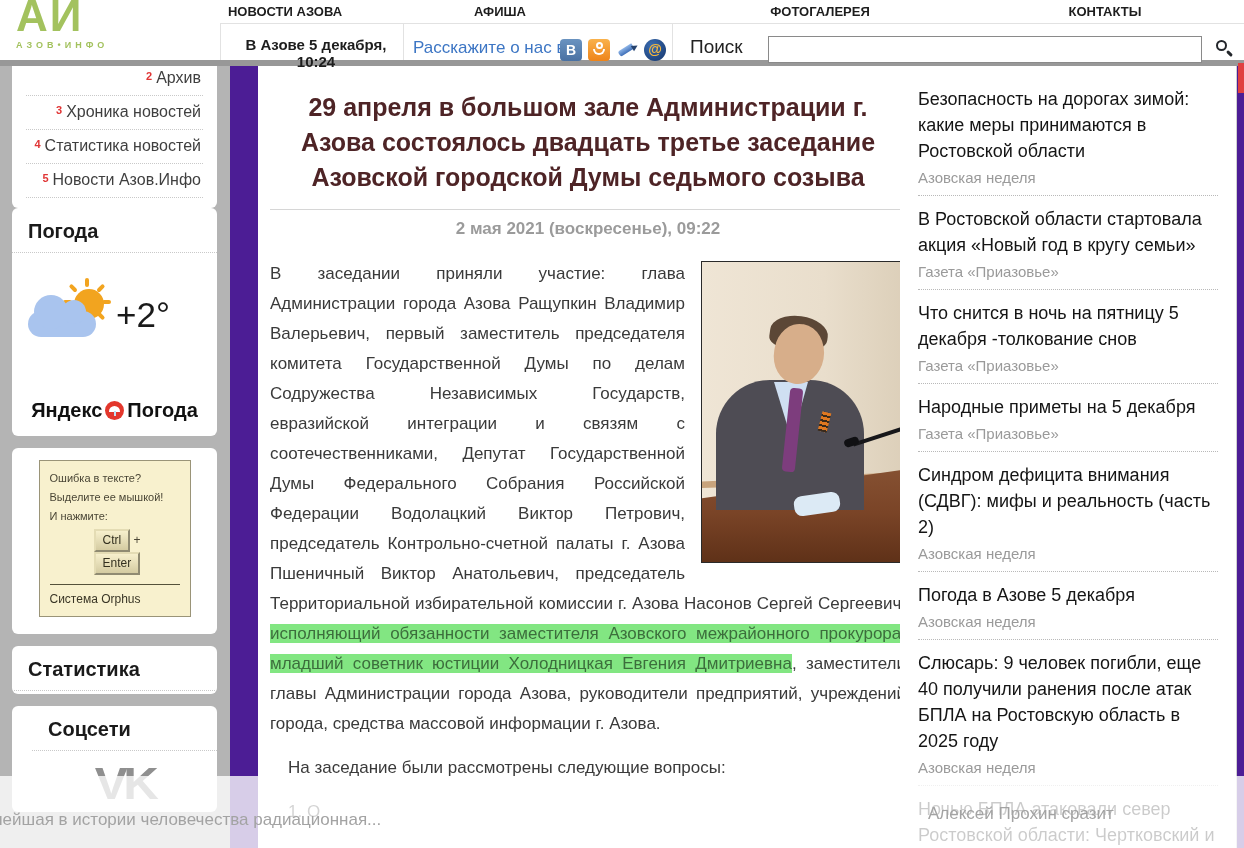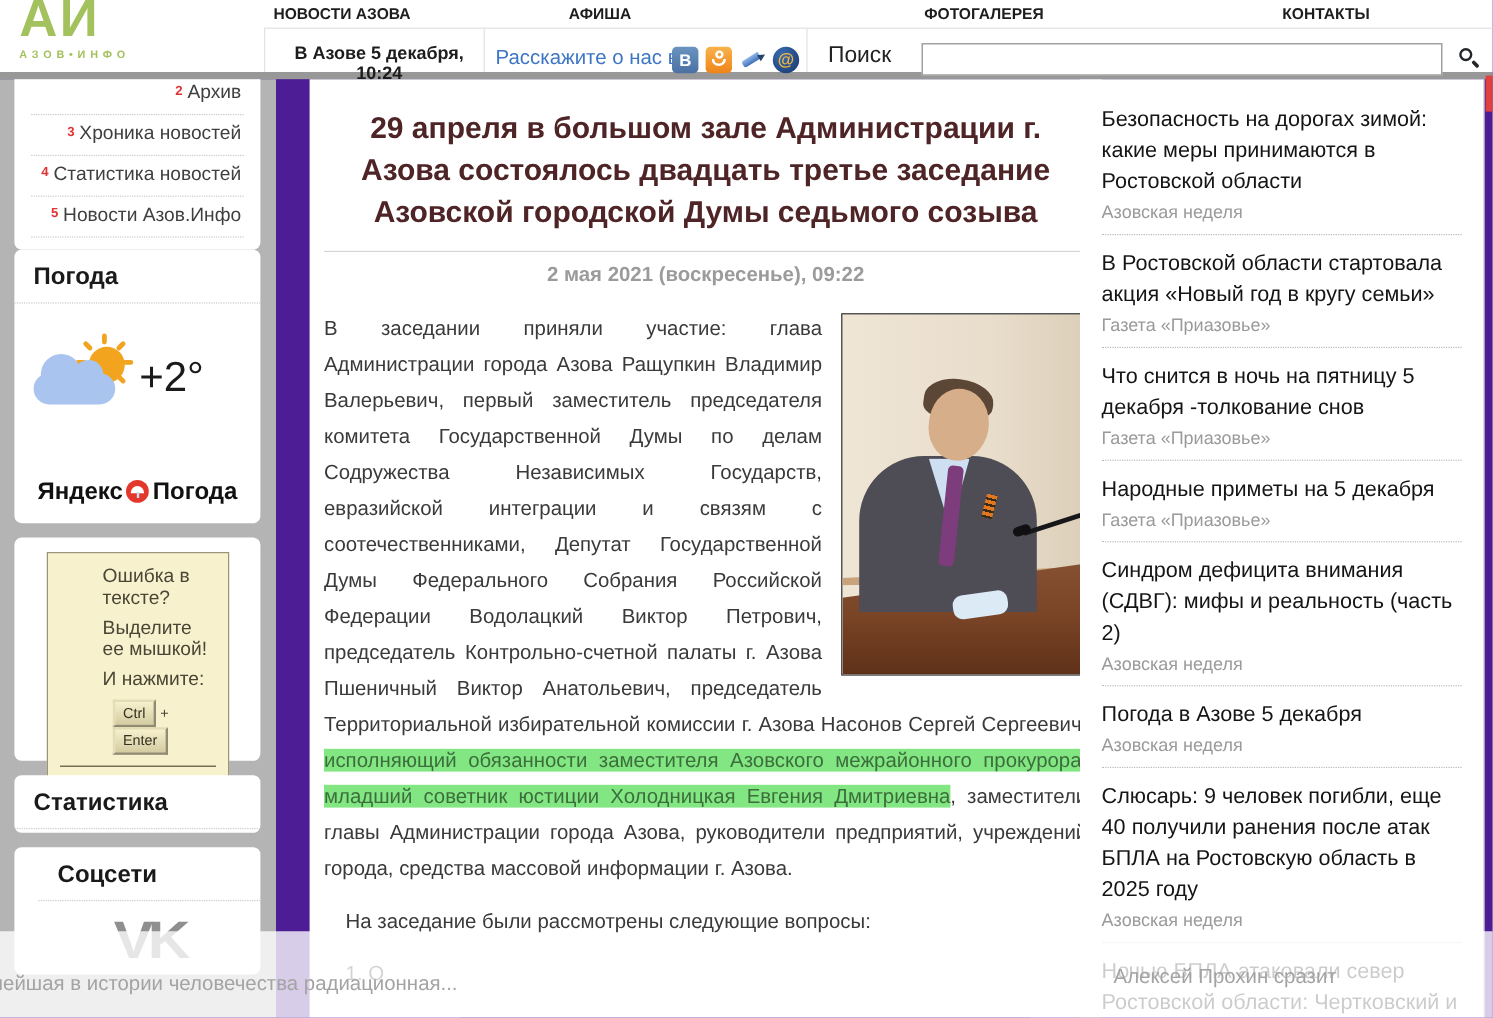--- a/index.html
+++ b/index.html
@@ -51,21 +51,21 @@
   .cloud { position:absolute; left:16px; top:26px; width:68px; height:26px; background:#a9c4ee; border-radius:14px; }
   .cloud::before { content:""; position:absolute; left:6px; top:-16px; width:34px; height:34px; background:#a9c4ee; border-radius:50%; }
   .cloud::after { content:""; position:absolute; left:34px; top:-11px; width:24px; height:24px; background:#a9c4ee; border-radius:50%; }
   .wx-temp { position:absolute; left:104px; top:10px; font-size:35px; color:#1a1a1a; }
   .ya-row { text-align:center; margin-top:22px; font-size:20px; font-weight:bold; color:#111; cursor:pointer; }
   .ya-ico { display:inline-block; position:relative; width:19px; height:19px; background:#e3372c; border-radius:50%; vertical-align:-3px; margin:0 3px; }
   .ya-ico::before { content:""; position:absolute; left:4px; top:5px; width:11px; height:6px; background:#fff; border-radius:10px 10px 0 0; }
   .ya-ico::after { content:""; position:absolute; left:9px; top:10px; width:2px; height:5px; background:#bfe0f2; }
   .card-orpho { top:382px; height:186px; }
   .orphus-box { margin:12px auto 0; width:152px; background:#f8f1ce; border:1px solid #9a9478; padding:11px 10px 10px; }
-  .orphus-line { font-size:16px; color:#4a4636; margin-bottom:7px;margin-left:36px; }
+  .orphus-line { font-size:11px; color:#4a4636; margin-bottom:7px; }
   .orphus-keys { margin:2px 0 4px; font-size:12px; color:#4a4636;padding-left:44px; }
   .kbd { display:inline-block; padding:2px 7px 3px; font-size:12px; color:#33301f; background:linear-gradient(#f7f0cd,#d4cba1); border:2px outset #e4dcb4; }
   .orphus-hr { border:none; border-top:1px solid #55523a; margin:9px 0 7px; }
   .orphus-footer { font-size:12px; color:#3a3626; cursor:pointer; }
   .card-stats { top:580px; height:48px; }
   .card-social { top:640px; height:106px;padding-left:20px; }
   .vk-logo { text-align:center; font-size:44px; font-weight:bold; color:#8f8f8f; letter-spacing:-4px; margin-top:8px; transform:scaleX(1.12); cursor:pointer; }
 
   
   .main-col { position:absolute; left:230px; top:66px; width:660px; height:782px; background:#fff; z-index:2;margin-left:28px; }

